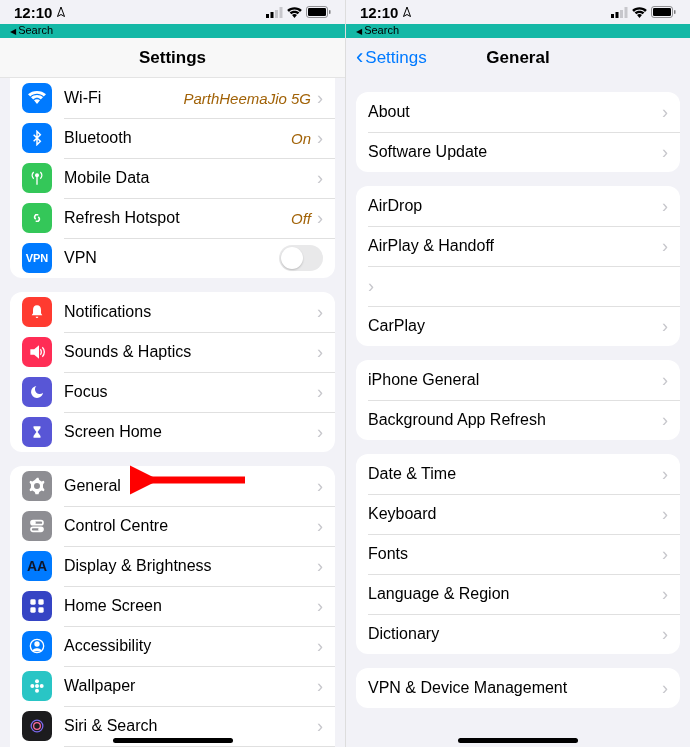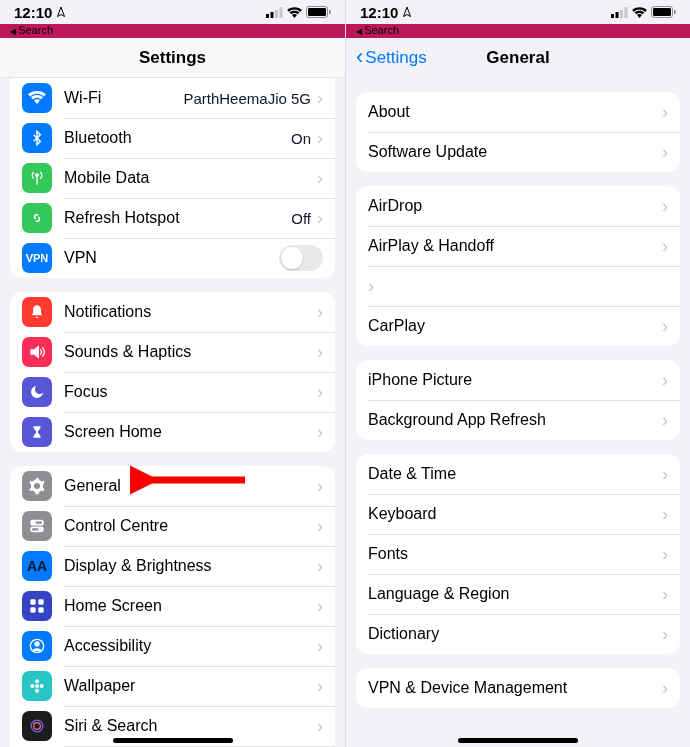--- a/index.html
+++ b/index.html
@@ -5,37 +5,37 @@
   * { box-sizing: border-box; margin: 0; padding: 0; -webkit-font-smoothing: antialiased; }
   html, body { width: 690px; height: 747px; overflow: hidden; font-family: -apple-system, "Helvetica Neue", Helvetica, Arial, sans-serif; background:#fff; }
   .container { display:flex; width:690px; height:681px; }
   .screen { width:345px; height:747px; background:#f2f2f7; position:relative; display:flex; flex-direction:column; overflow:hidden; }
   .screen + .screen { border-left:1px solid #ddd; }
   
   .status-bar { height:24px; display:flex; align-items:center; justify-content:space-between; padding:0 14px; font-size:15px; font-weight:600; color:#000; background:#f2f2f7; }
   .status-left { display:flex; align-items:center; gap:3px; }
   .status-right { display:flex; align-items:center; gap:4px; }
   .status-bar svg { display:block; }
-  .back-search { font-size:11px; color:#000; padding:0 10px 2px 10px; background:#be185d; }
+  .back-search { font-size:11px; color:#000; padding:0 10px 2px 10px; background:#14b8a6; }
   .back-search::before { content:"◀"; font-size:8px; margin-right:2px; }
   
   .header { height:40px; display:flex; align-items:center; justify-content:center; position:relative; background:#f8f8f8; border-bottom:0.5px solid rgba(0,0,0,0.08); }
   .header.noborder { background:#f2f2f7; border-bottom:none; }
   .header-title { font-size:17px; font-weight:600; color:#000; }
   .back-btn { position:absolute; left:10px; top:0; bottom:0; display:flex; align-items:center; gap:2px; color:#007aff; font-size:17px; }
   .back-btn .chev { font-size:22px; line-height:1; margin-top:-2px; font-weight:300; }
   
   .scroll { flex:1; overflow:hidden; padding:0 10px 0 10px; }
   .group { background:#fff; border-radius:12px; margin-top:14px; overflow:hidden; }
   .group.first-tight { margin-top:0; border-top-left-radius:0; border-top-right-radius:0; }
   .row { display:flex; align-items:center; padding:0 12px; height:40px; position:relative; cursor:pointer; }
   .row + .row::before { content:""; position:absolute; left:54px; right:0; top:0; height:0.5px; background:rgba(0,0,0,0.12); }
   .screen:last-child .row + .row::before { left:12px; }
   .row .label { flex:1; font-size:16px; color:#000; }
-  .row .value { font-size:15px; color:#0f172a; margin-right:6px; }
+  .row .value { font-size:15px; color:#a16207; margin-right:6px;font-style:italic; }
   .chevron { color:#c7c7cc; font-size:18px; line-height:1; }
   .app-icon { width:30px; height:30px; border-radius:7px; margin-right:12px; display:flex; align-items:center; justify-content:center; font-size:15px; font-weight:700; color:#fff; flex-shrink:0; }
   
   .toggle { width:44px; height:26px; background:#e9e9ea; border-radius:13px; position:relative; }
   .toggle::after { content:""; position:absolute; left:2px; top:2px; width:22px; height:22px; background:#fff; border-radius:50%; box-shadow:0 1px 2px rgba(0,0,0,0.2); }
   
   .arrow { position:absolute; z-index:10; pointer-events:none; }
   .home-indicator { position:absolute; bottom:4px; left:50%; transform:translateX(-50%); width:120px; height:5px; background:#000; border-radius:3px; }
 </style>
 </head>
@@ -307,21 +307,21 @@
           <div class="row">
             <div class="chevron">›</div>
           </div>
           <div class="row">
             <div class="label">CarPlay</div>
             <div class="chevron">›</div>
           </div>
         </div>
       <div class="group" id="right-g3">
           <div class="row">
-            <div class="label">iPhone Picture</div>
+            <div class="label">iPhone General</div>
             <div class="chevron">›</div>
           </div>
           <div class="row">
             <div class="label">Background App Refresh</div>
             <div class="chevron">›</div>
           </div>
         </div>
       <div class="group" id="right-g4">
           <div class="row">
             <div class="label">Date &amp; Time</div>

